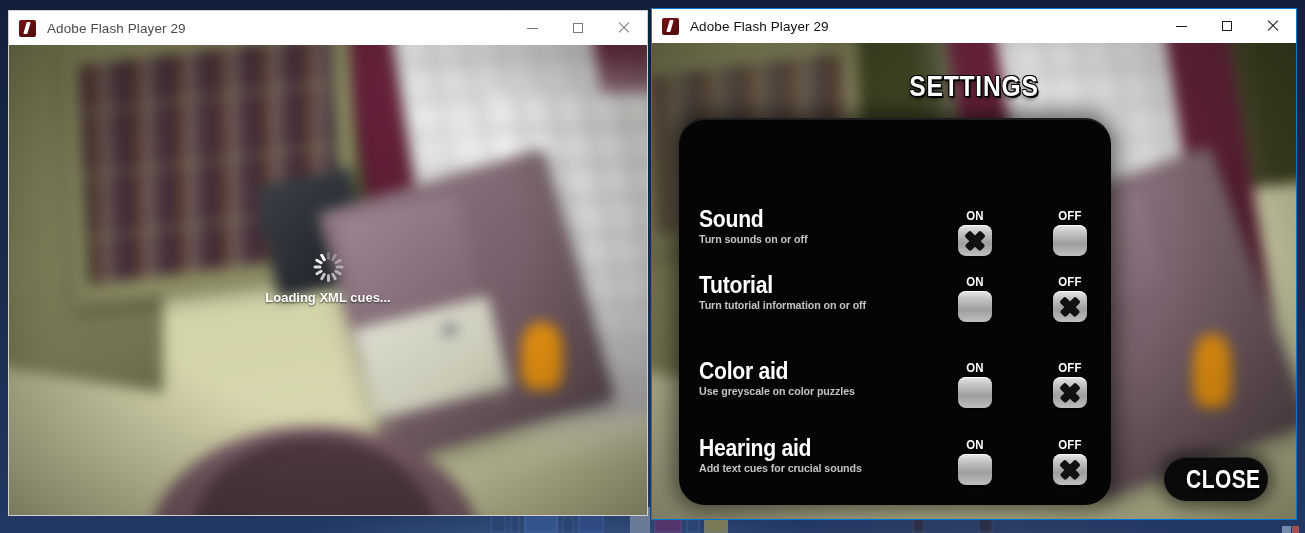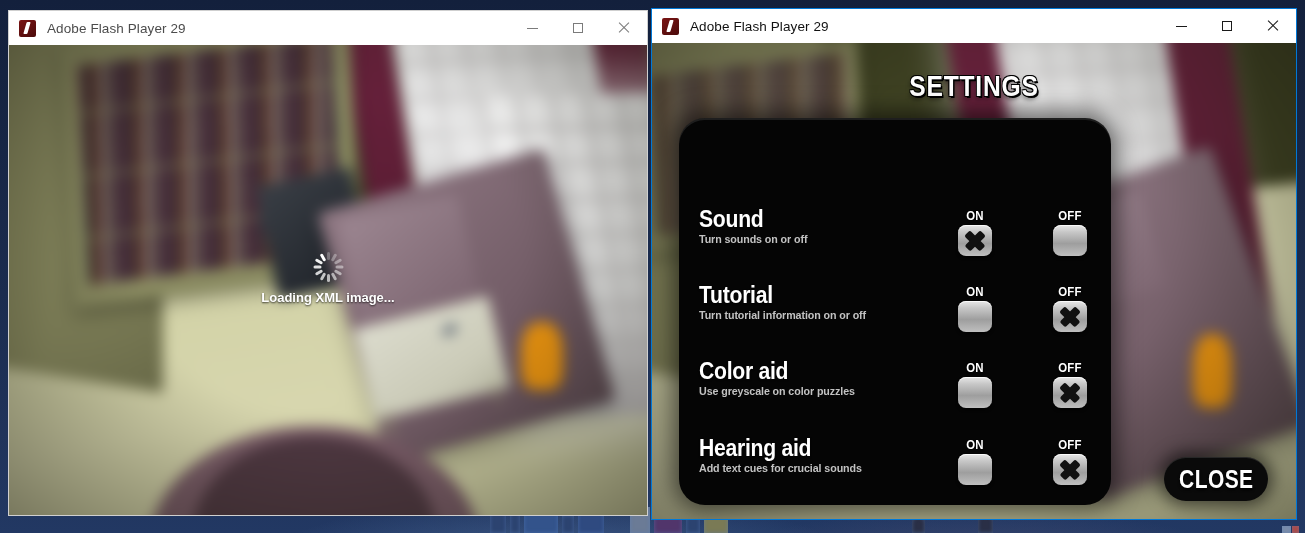--- a/index.html
+++ b/index.html
@@ -191,21 +191,21 @@
   .tgl.on::before,.tgl.on::after{
     content:"";position:absolute;left:50%;top:50%;width:22px;height:7.5px;
     background:#111;border-radius:2px;margin-left:-11px;margin-top:-3.75px;
   }
   .tgl.on::before{transform:rotate(45deg);}
   .tgl.on::after{transform:rotate(-45deg);}
 
   .closebtn{
     position:absolute;right:28px;bottom:18px;
     width:104px;height:44px;border-radius:22px;background:#0a0a0a;
-    display:flex;align-items:center;justify-content:center;
+    display:flex;align-items:center;justify-content:flex-end;
     box-shadow:0 0 16px 5px rgba(0,0,0,.55), inset 0 1px 0 rgba(255,255,255,.12);
     cursor:pointer;
   }
   .closebtn span{
     font-size:25px;font-weight:bold;color:#fff;letter-spacing:.5px;transform:scaleX(.84);
     text-shadow:0 2px 3px rgba(0,0,0,.9);
   }
 </style>
 </head>
 <body>
@@ -292,21 +292,21 @@
           <i style="transform: rotate(90deg); opacity: 0.45;"></i>
           <i style="transform: rotate(120deg); opacity: 0.52;"></i>
           <i style="transform: rotate(150deg); opacity: 0.59;"></i>
           <i style="transform: rotate(180deg); opacity: 0.66;"></i>
           <i style="transform: rotate(210deg); opacity: 0.73;"></i>
           <i style="transform: rotate(240deg); opacity: 0.8;"></i>
           <i style="transform: rotate(270deg); opacity: 0.86;"></i>
           <i style="transform: rotate(300deg); opacity: 0.93;"></i>
           <i style="transform: rotate(330deg); opacity: 1;"></i>
         </div>
-      <div>Loading XML image...</div>
+      <div>Loading XML cues...</div>
     </div>
   </div>
 </div>
 
 <div class="win active" style="left:651px;top:8px;width:646px;height:512px;">
   <div class="titlebar">
     <div class="flashicon"></div>
     <div class="wtitle">Adobe Flash Player 29</div>
     <div class="wbtns">
       <div class="wbtn">
@@ -349,21 +349,21 @@
           <div class="rdesc">Turn sounds on or off</div>
           <div class="opt" style="left: 252px; width: 48px;">
             <div class="olabel">ON</div>
             <div class="tgl on"></div>
           </div>
           <div class="opt" style="left: 347px; width: 48px;">
             <div class="olabel">OFF</div>
             <div class="tgl"></div>
           </div>
         </div>
-        <div class="row" style="top: 166px;">
+        <div class="row" style="top: 156px;">
           <div class="rname">Tutorial</div>
           <div class="rdesc">Turn tutorial information on or off</div>
           <div class="opt" style="left: 252px; width: 48px;">
             <div class="olabel">ON</div>
             <div class="tgl"></div>
           </div>
           <div class="opt" style="left: 347px; width: 48px;">
             <div class="olabel">OFF</div>
             <div class="tgl on"></div>
           </div>

